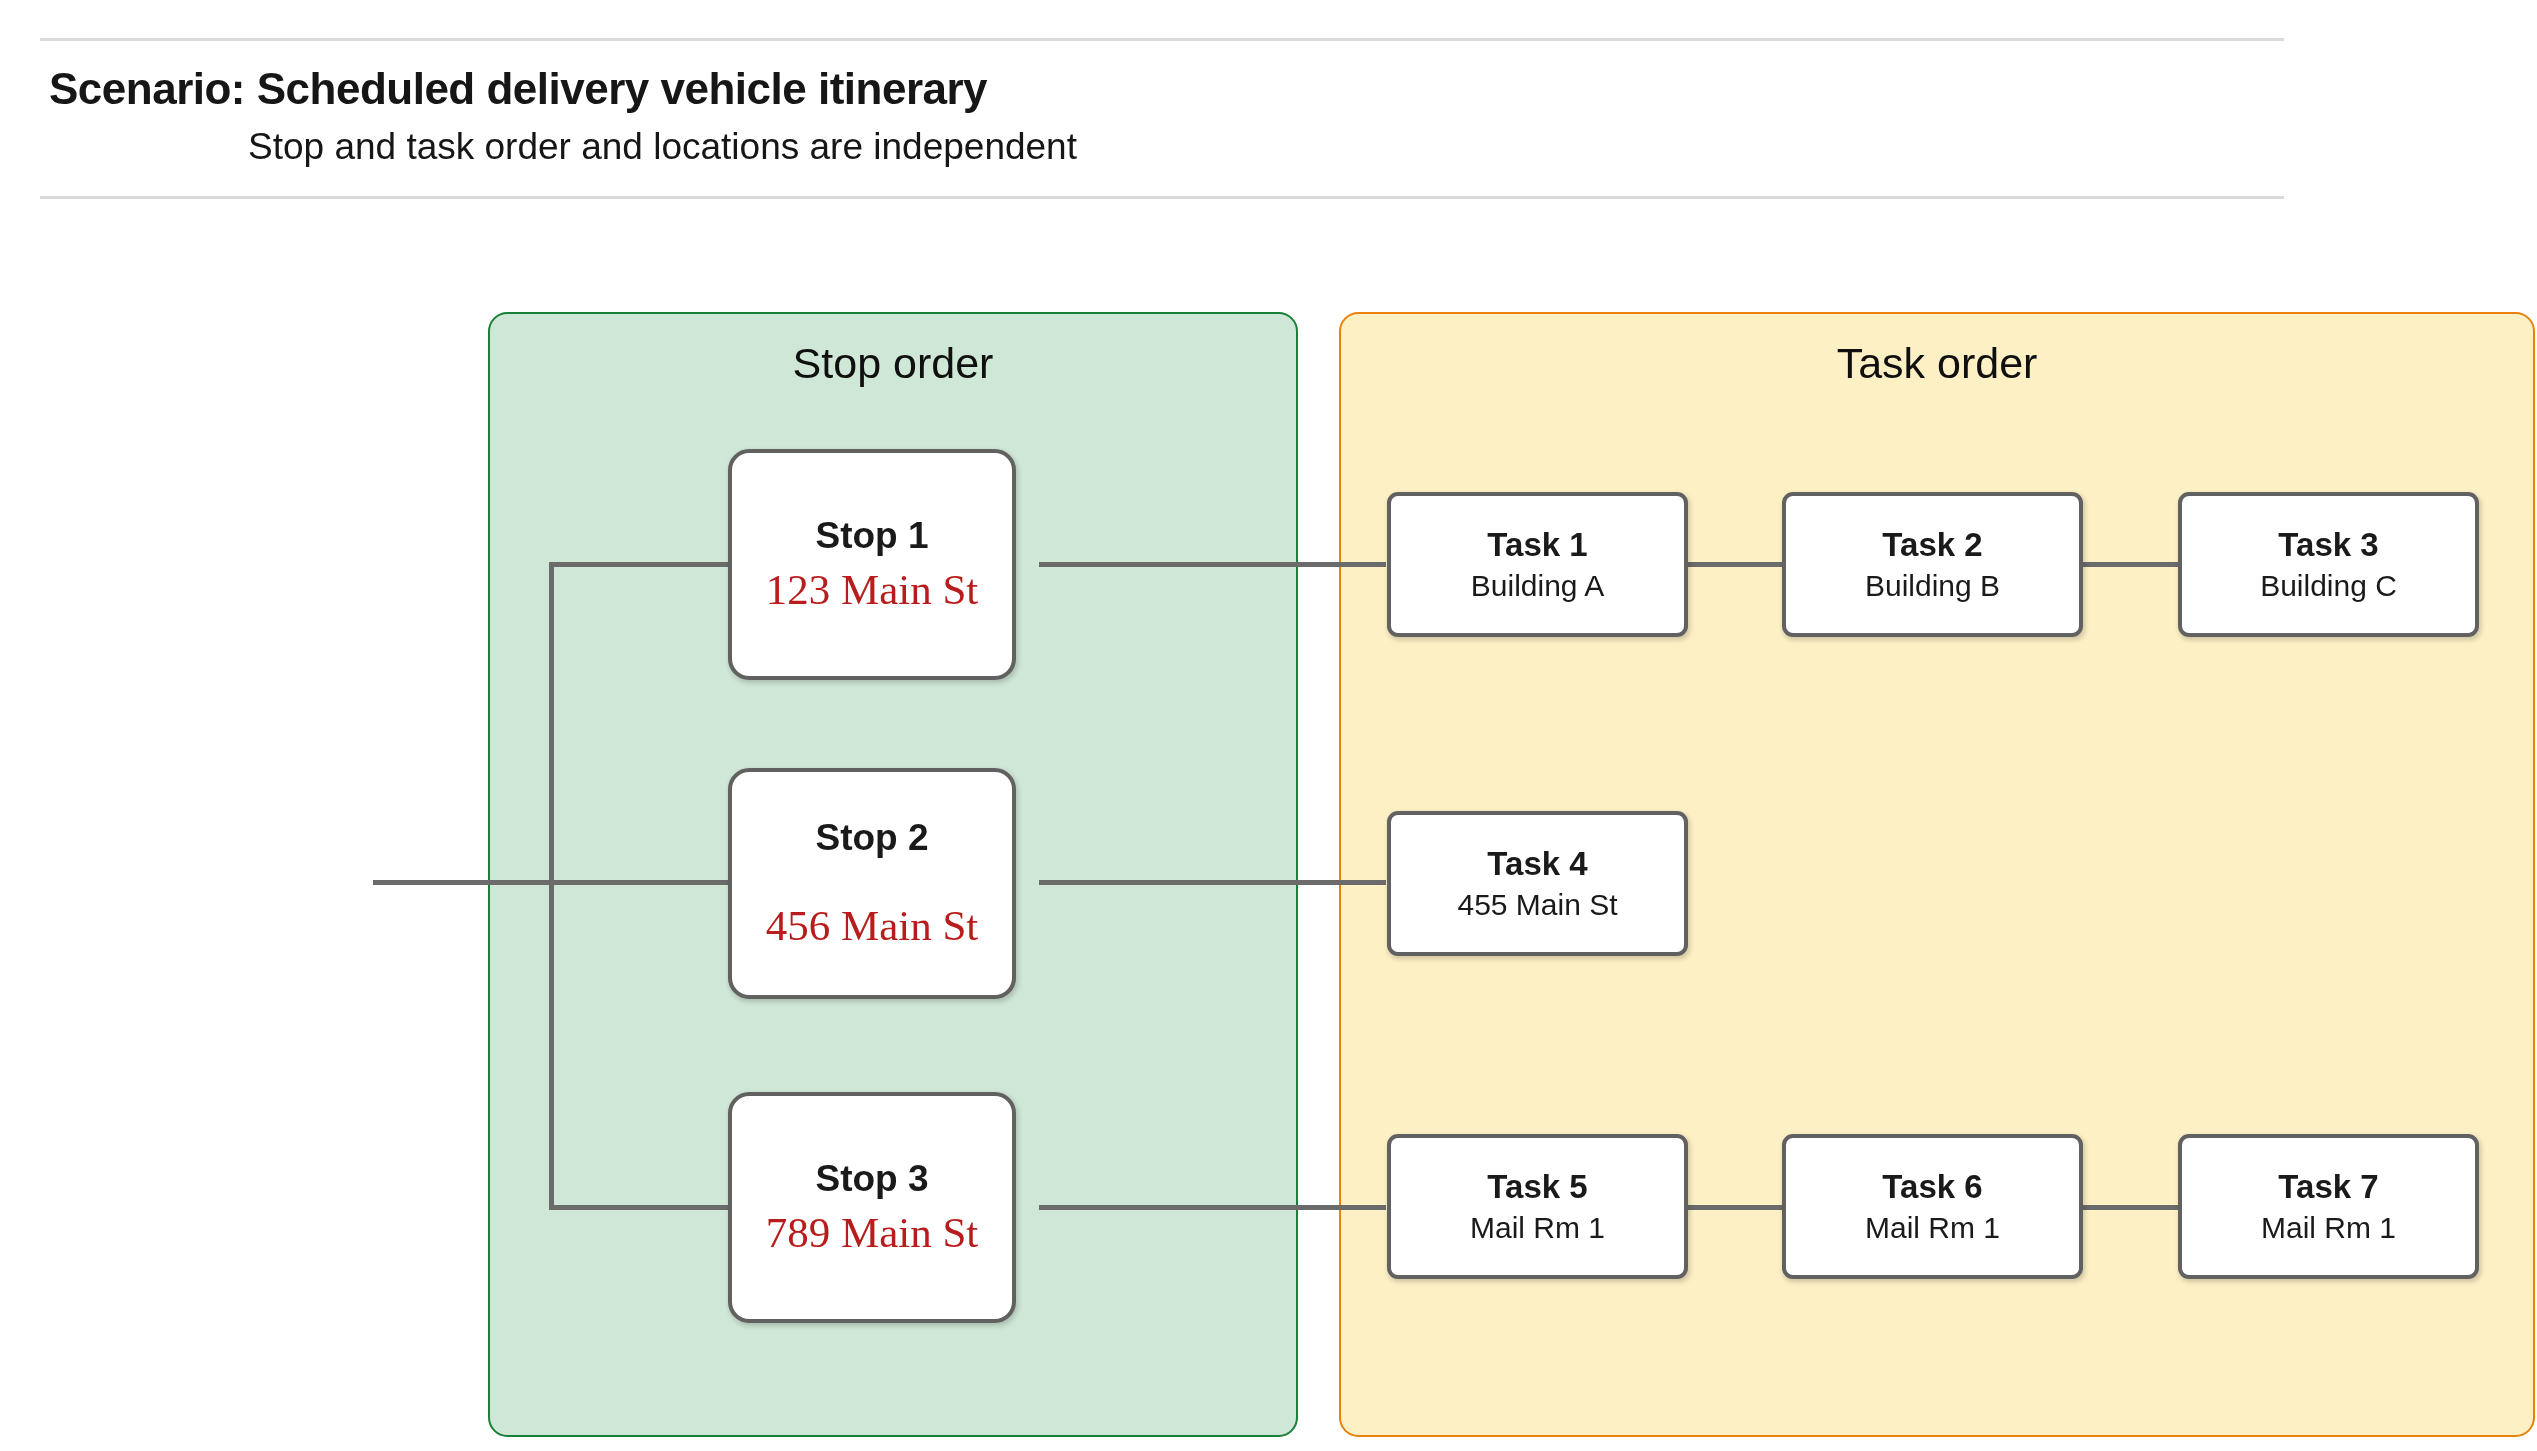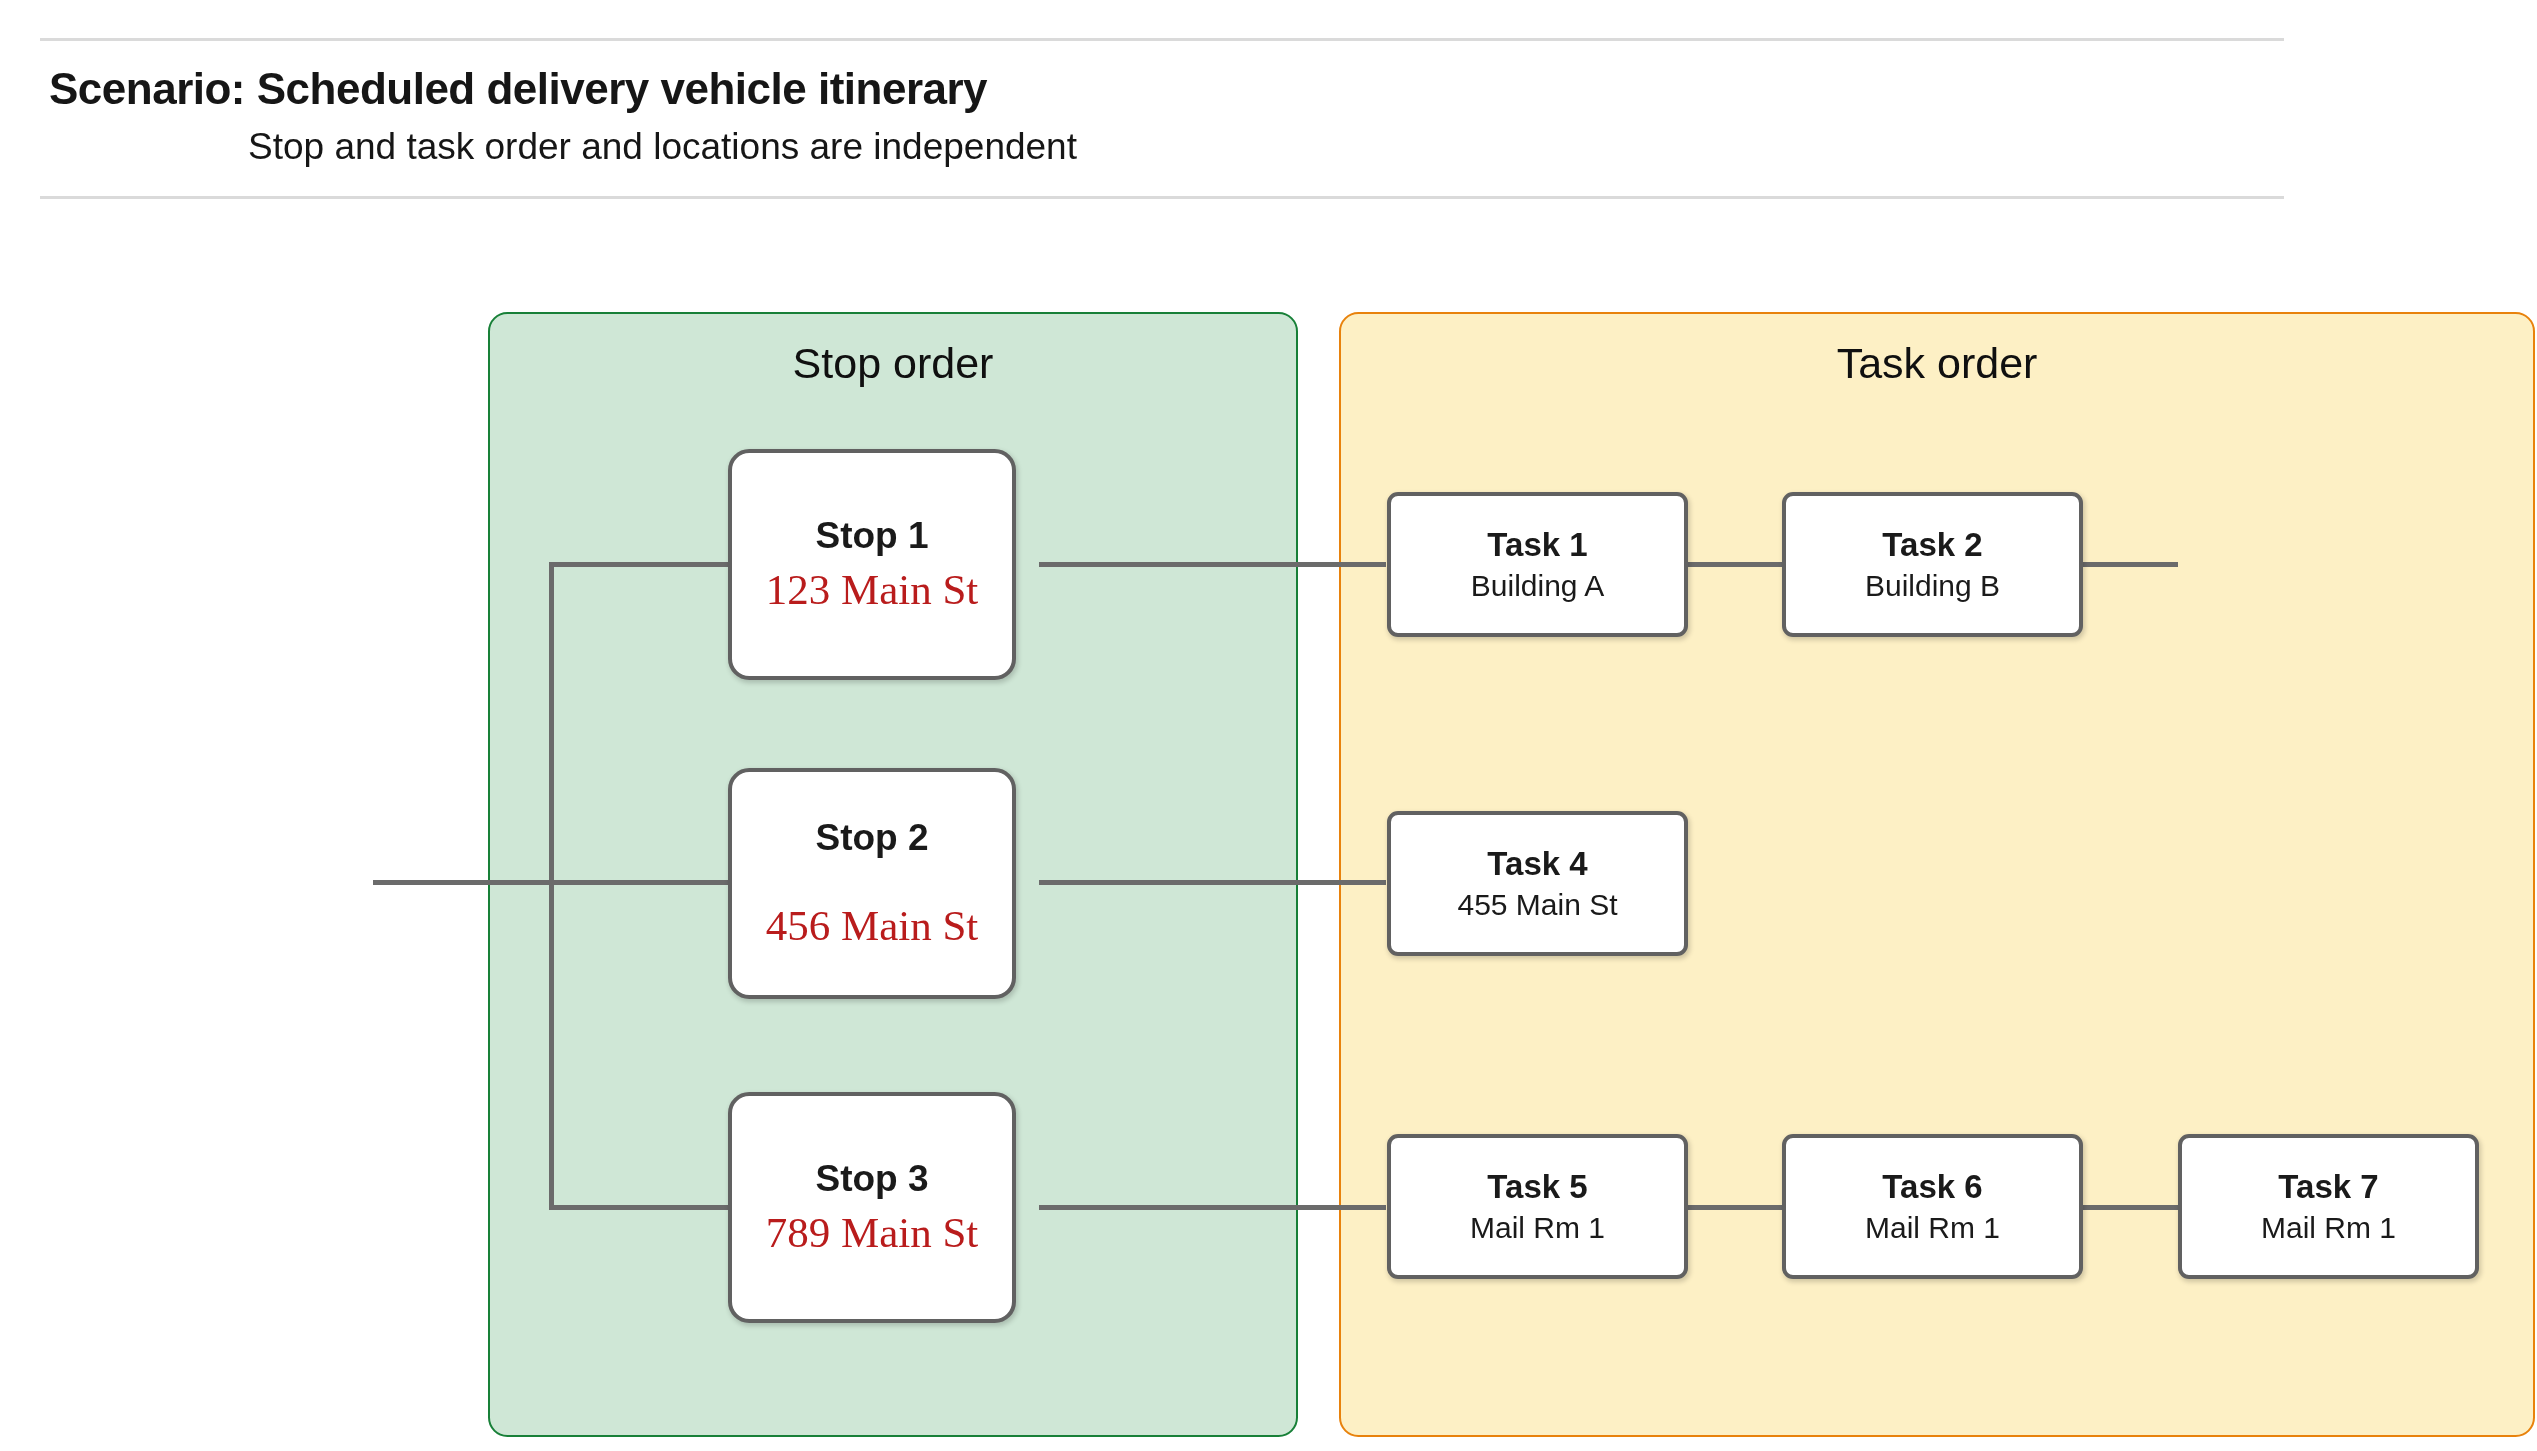--- a/index.html
+++ b/index.html
@@ -104,20 +104,24 @@
   </div>
 
   <div class="node task-node task-col-1 task-row-1" style="border-color: rgb(97, 97, 97);">
     <div class="node-title">Task 1</div>
     <div class="node-subtitle">Building A</div>
   </div>
   <div class="node task-node task-col-2 task-row-1" style="border-color: rgb(97, 97, 97);">
     <div class="node-title">Task 2</div>
     <div class="node-subtitle">Building B</div>
   </div>
+  <div class="node task-node task-col-3 task-row-1" style="border-color: rgb(97, 97, 97);">
+    <div class="node-title">Task 3</div>
+    <div class="node-subtitle">Building C</div>
+  </div>
   <div class="node task-node task-col-1 task-row-2" style="border-color: rgb(97, 97, 97);">
     <div class="node-title">Task 4</div>
     <div class="node-subtitle">455 Main St</div>
   </div>
   <div class="node task-node task-col-1 task-row-3" style="border-color: rgb(97, 97, 97);">
     <div class="node-title">Task 5</div>
     <div class="node-subtitle">Mail Rm 1</div>
   </div>
   <div class="node task-node task-col-2 task-row-3" style="border-color: rgb(97, 97, 97);">
     <div class="node-title">Task 6</div>

